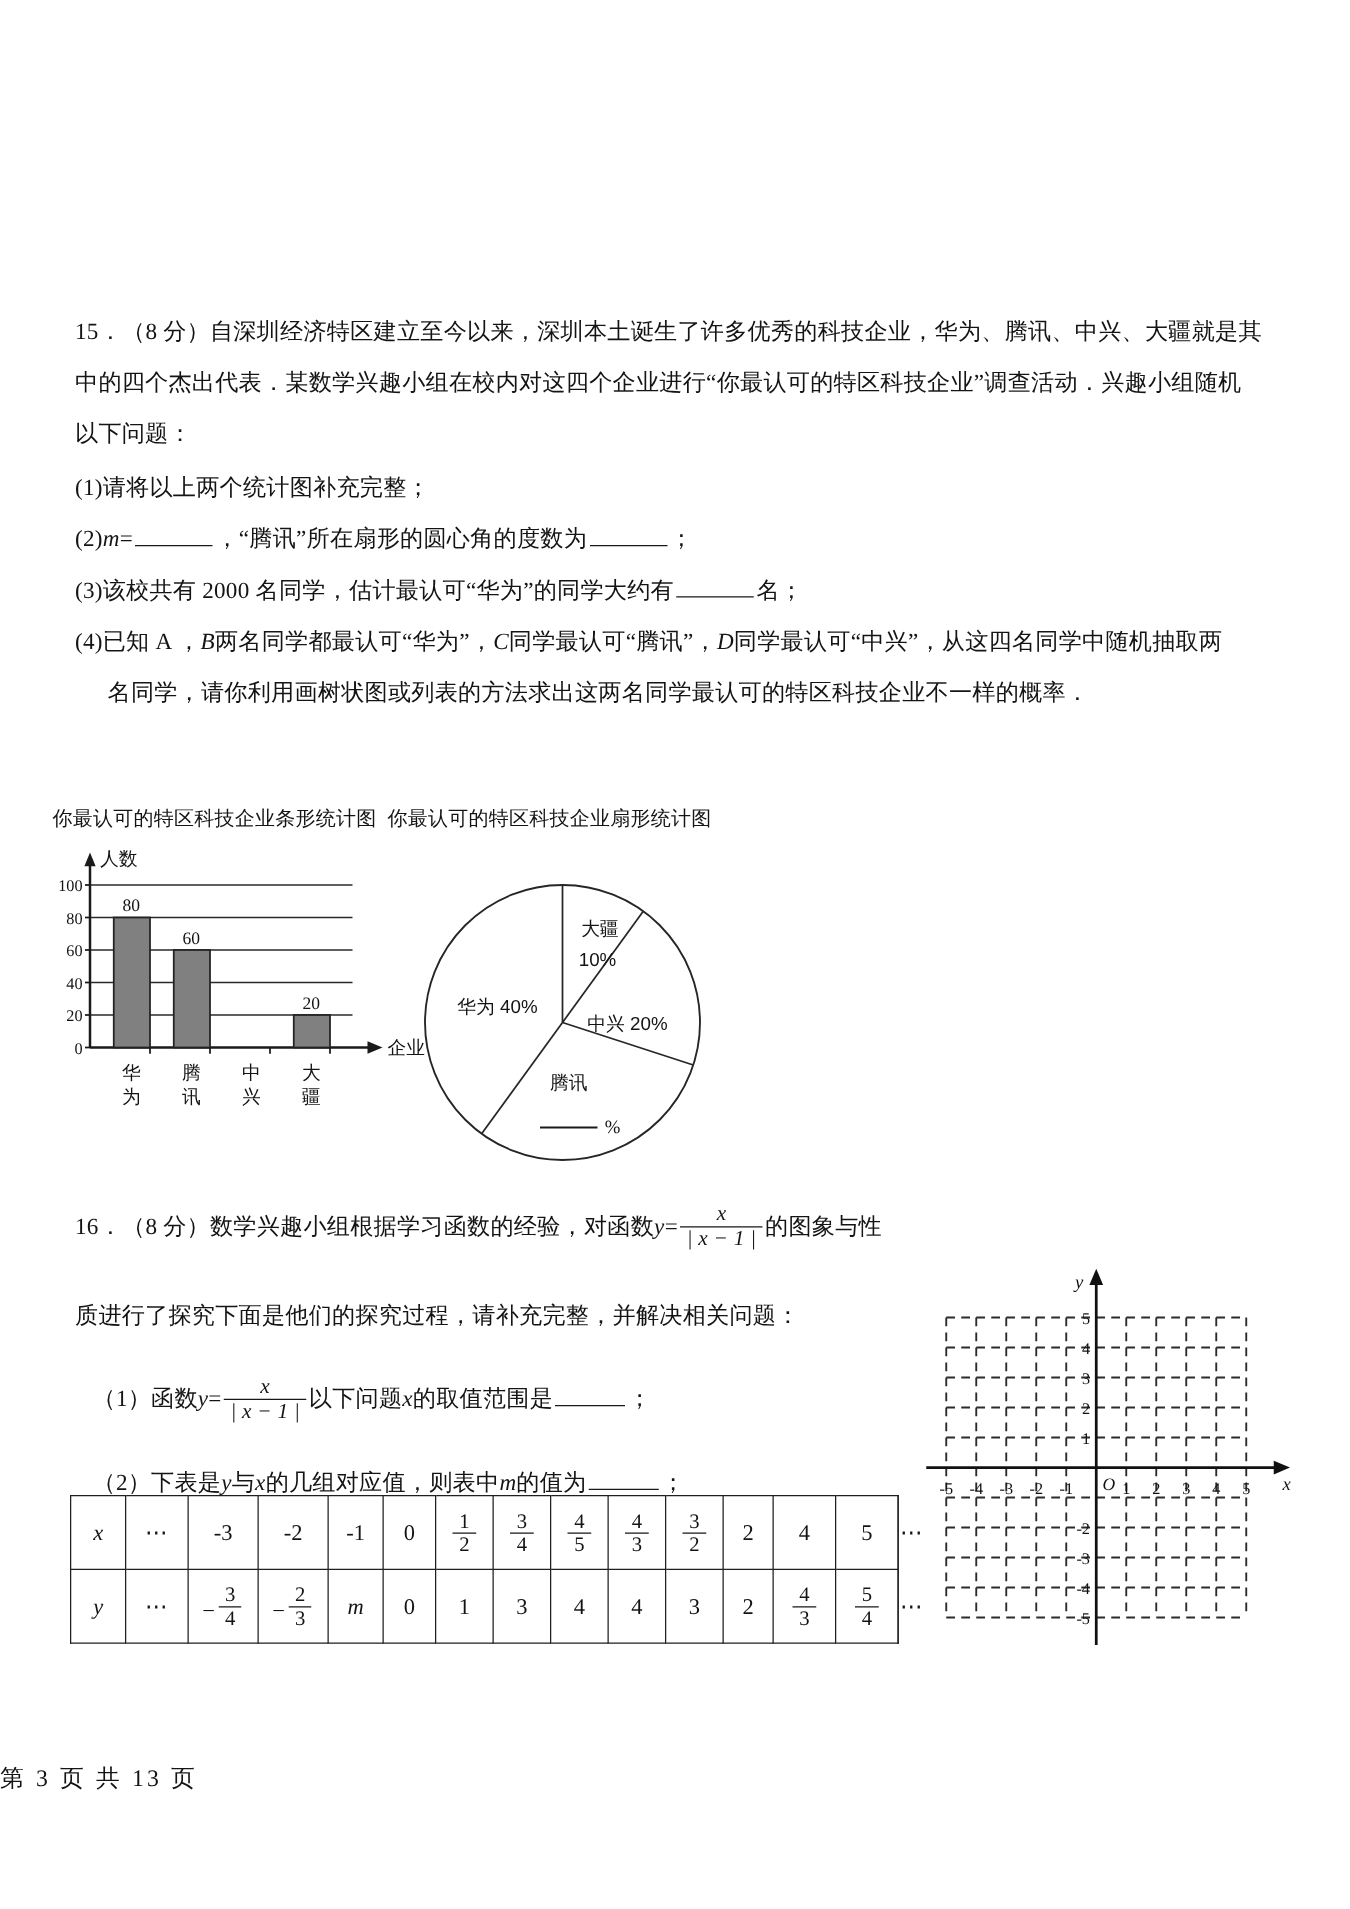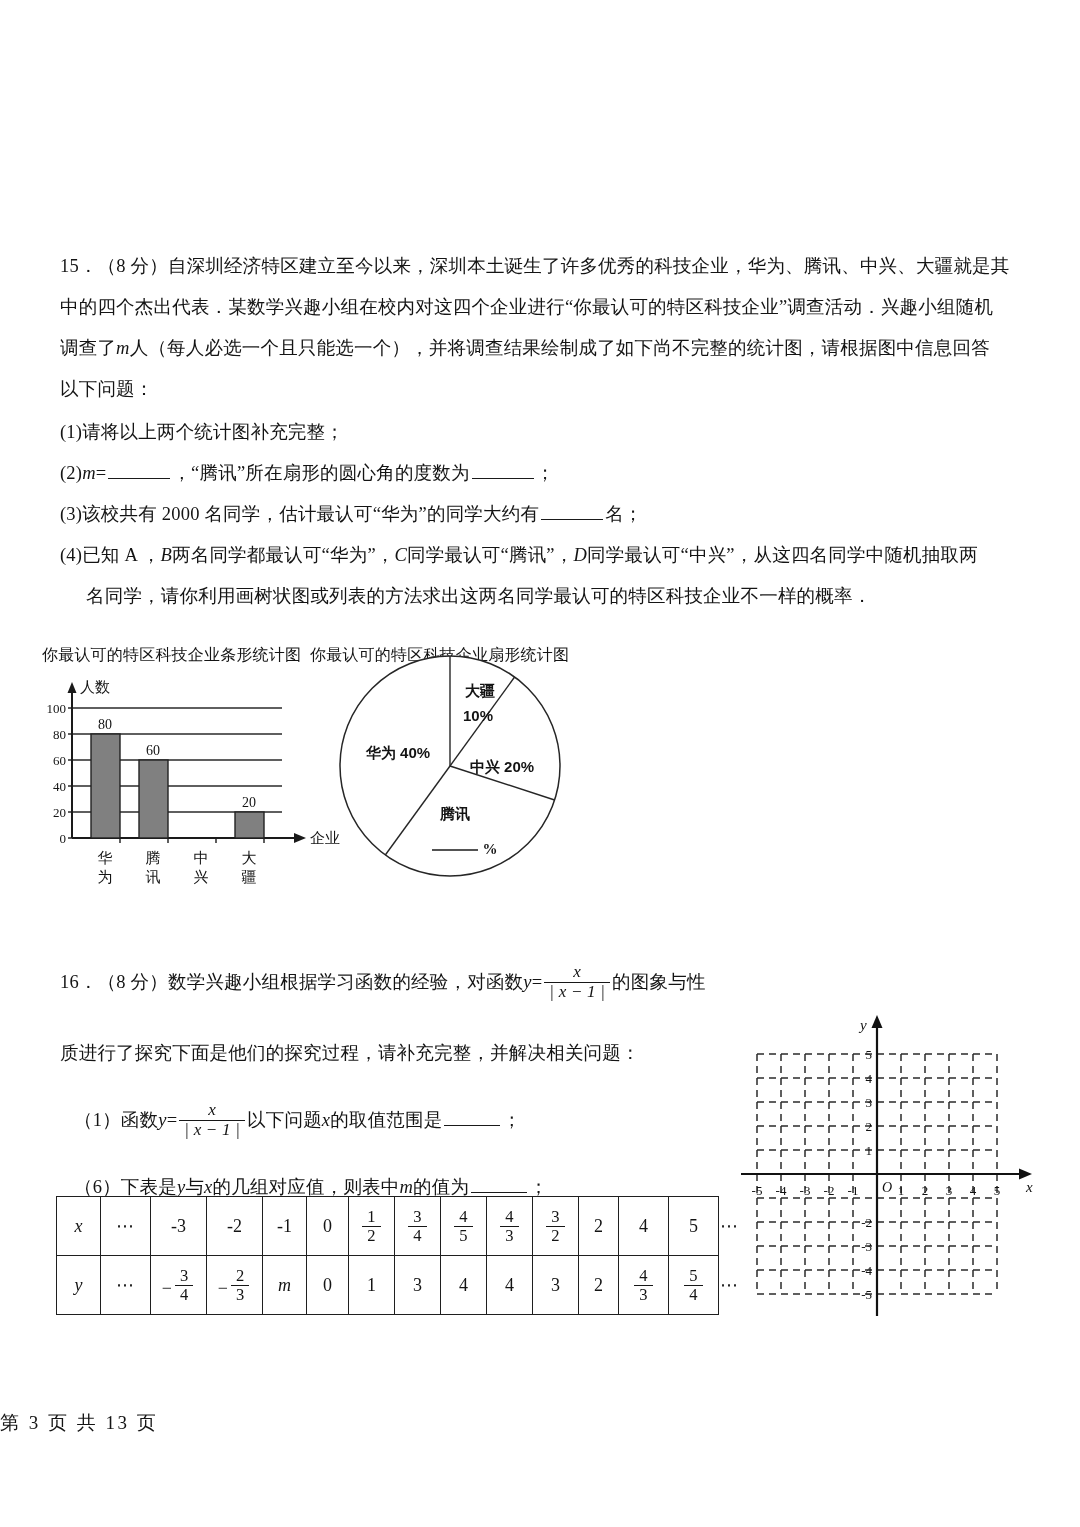--- a/index.html
+++ b/index.html
@@ -114,23 +114,20 @@
   <div class="q-block" style="left:60px; top:246px; width:965px;">
 
     <div class="para">
       <span class="num">15</span><span>．</span><span>（8 分）</span><span>自深圳经济特区建立至今以来，深圳本土诞生了许多优秀的科技企业，华为、腾讯、中兴、大疆就是其</span>
     </div>
 
     <div class="para">
       <span>中的四个杰出代表．某数学兴趣小组在校内对这四个企业进行“你最认可的特区科技企业”调查活动．兴趣小组随机</span>
     </div>
 
-    <div class="para">
-      <span>调查了</span><span class="ital">m</span><span>人（每人必选一个且只能选一个），并将调查结果绘制成了如下尚不完整的统计图，请根据图中信息回答</span>
-    </div>
 
     <div class="para">
       <span>以下问题：</span>
     </div>
 
     <div class="para" style="margin-top:2px;">
       <span>(1)请将以上两个统计图补充完整；</span>
     </div>
 
     <div class="para">
@@ -220,21 +217,21 @@
         <text x="109" y="195">腾</text>
         <text x="109" y="214">讯</text>
         <text x="157" y="195">中</text>
         <text x="157" y="214">兴</text>
         <text x="205" y="195">大</text>
         <text x="205" y="214">疆</text>
       </g>
     </svg>
   </div>
 
-  <div class="fig" style="left:330px; top:648px; width:260px; height:245px;font-weight:bold;">
+  <div class="fig" style="left:330px; top:700px; width:260px; height:245px;">
     <svg width="260" height="245" viewBox="0 0 260 245">
 
       <circle cx="120" cy="118" r="110" fill="#ffffff" stroke="#262626" stroke-width="1.5"></circle>
 
       <g stroke="#262626" stroke-width="1.4">
 
         <line x1="120" y1="118" x2="120" y2="8"></line>
 
         <line x1="120" y1="118" x2="184.6" y2="29.0"></line>
 
@@ -264,21 +261,21 @@
 
     <div class="para" style="margin-top:22px;">
       <span>质进行了探究下面是他们的探究过程，请补充完整，并解决相关问题：</span>
     </div>
 
     <div class="para" style="margin-top:18px; line-height:54px; padding-left:14px;">
       <span>（1）函数</span><span class="ital">y</span><span>=</span><span class="frac"><span class="n ital">x</span><span class="d ital">| x − 1 |</span></span><span>以下问题</span><span class="ital">x</span><span>的取值范围是</span><span class="blank-line bl-short"></span><span>；</span>
     </div>
 
     <div class="para" style="margin-top:18px; padding-left:14px;">
-      <span>（6）下表是</span><span class="ital">y</span><span>与</span><span class="ital">x</span><span>的几组对应值，则表中</span><span class="ital">m</span><span>的值为</span><span class="blank-line bl-short"></span><span>；</span>
+      <span>（2）下表是</span><span class="ital">y</span><span>与</span><span class="ital">x</span><span>的几组对应值，则表中</span><span class="ital">m</span><span>的值为</span><span class="blank-line bl-short"></span><span>；</span>
     </div>
   </div>
 
   <div class="fig" style="left:736px; top:1006px; width:306px; height:330px;">
     <svg width="306" height="330" viewBox="0 0 306 330">
 
       <g stroke="#2b2b2b" stroke-width="1.5" stroke-dasharray="7 5">
 
         <line x1="21" y1="48" x2="21" y2="288"></line>
         <line x1="45" y1="48" x2="45" y2="288"></line>

